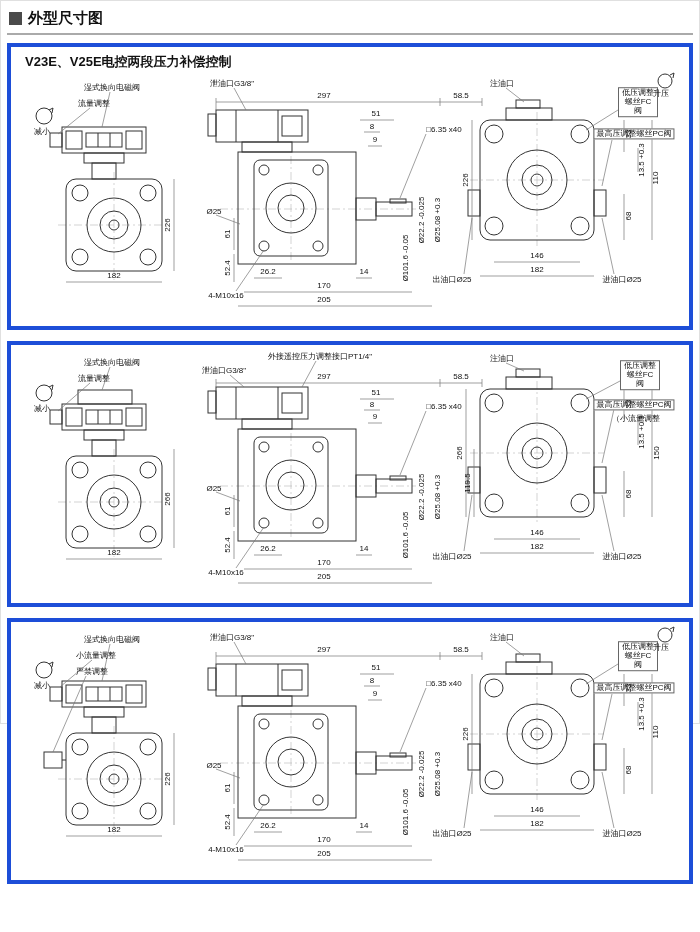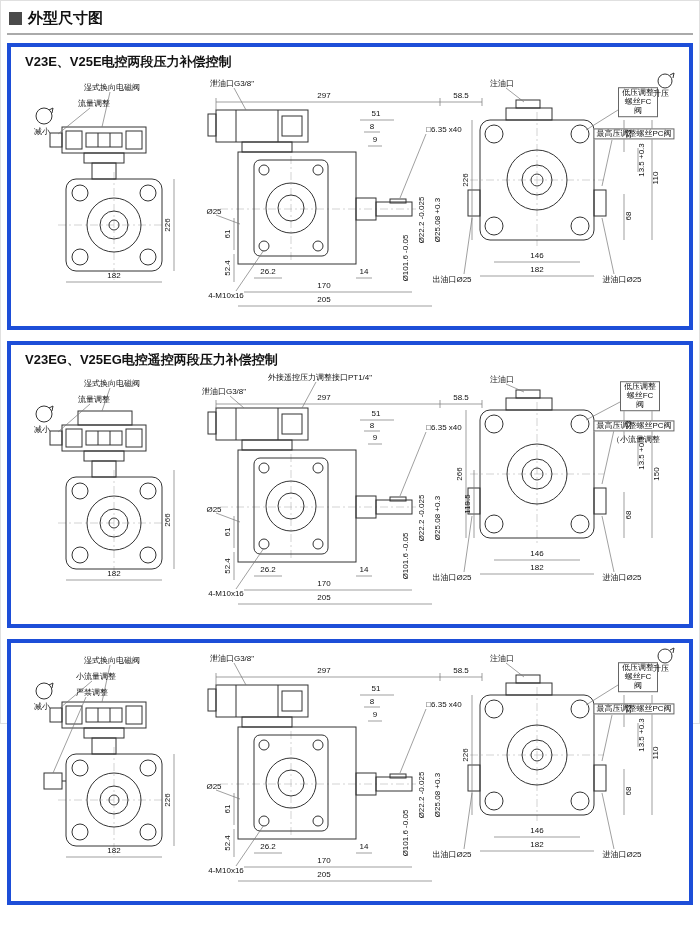--- a/index.html
+++ b/index.html
@@ -163,21 +163,20 @@
         <div class="ann" style="left: 636px; top: 106px; transform: translate(-50%, -50%) rotate(-90deg);">110</div>
         <div class="ann" style="left: 609px; top: 144px; transform: translate(-50%, -50%) rotate(-90deg);">68</div>
         <div class="ann" style="left: 517px; top: 184px;">146</div>
         <div class="ann" style="left: 517px; top: 198px;">182</div>
         <div class="ann" style="left: 432px; top: 208px;">出油口Ø25</div>
         <div class="ann" style="left: 602px; top: 208px;">进油口Ø25</div>
       </div>
   </div>
 
   <div class="panel">
-    <div class="panel-title">V23EG、V25EG电控遥控两段压力补偿控制</div>
     <div class="canvas">
       <svg viewBox="0 0 660 252">
         <g class="cl">
           <line x1="94" y1="100" x2="94" y2="208"></line>
             <line x1="38" y1="153" x2="150" y2="153"></line>
           <line x1="271" y1="84" x2="271" y2="190"></line>
             <line x1="200" y1="137" x2="396" y2="137"></line>
           <line x1="517" y1="32" x2="517" y2="174"></line>
             <line x1="450" y1="104" x2="584" y2="104"></line>
         </g>

